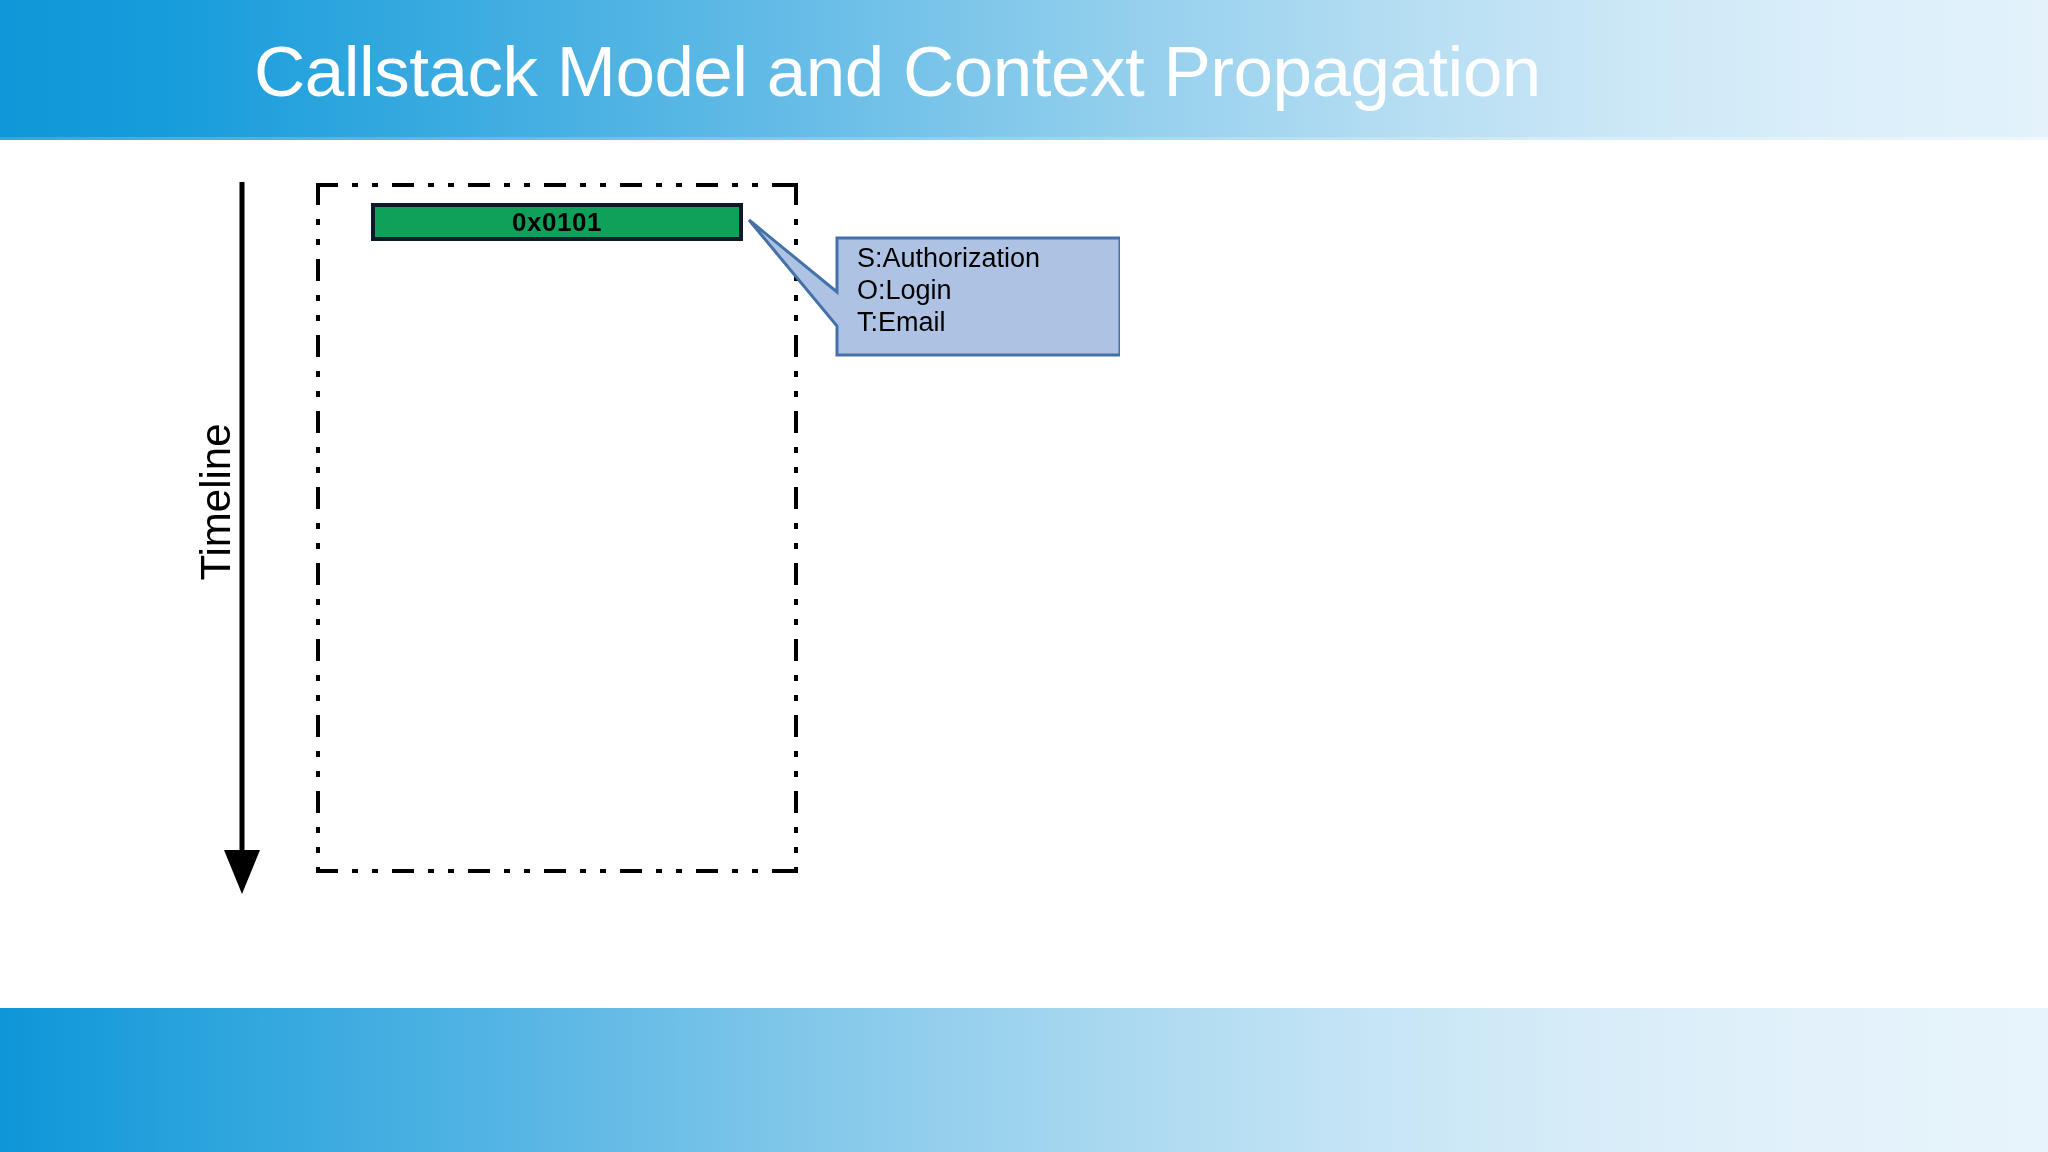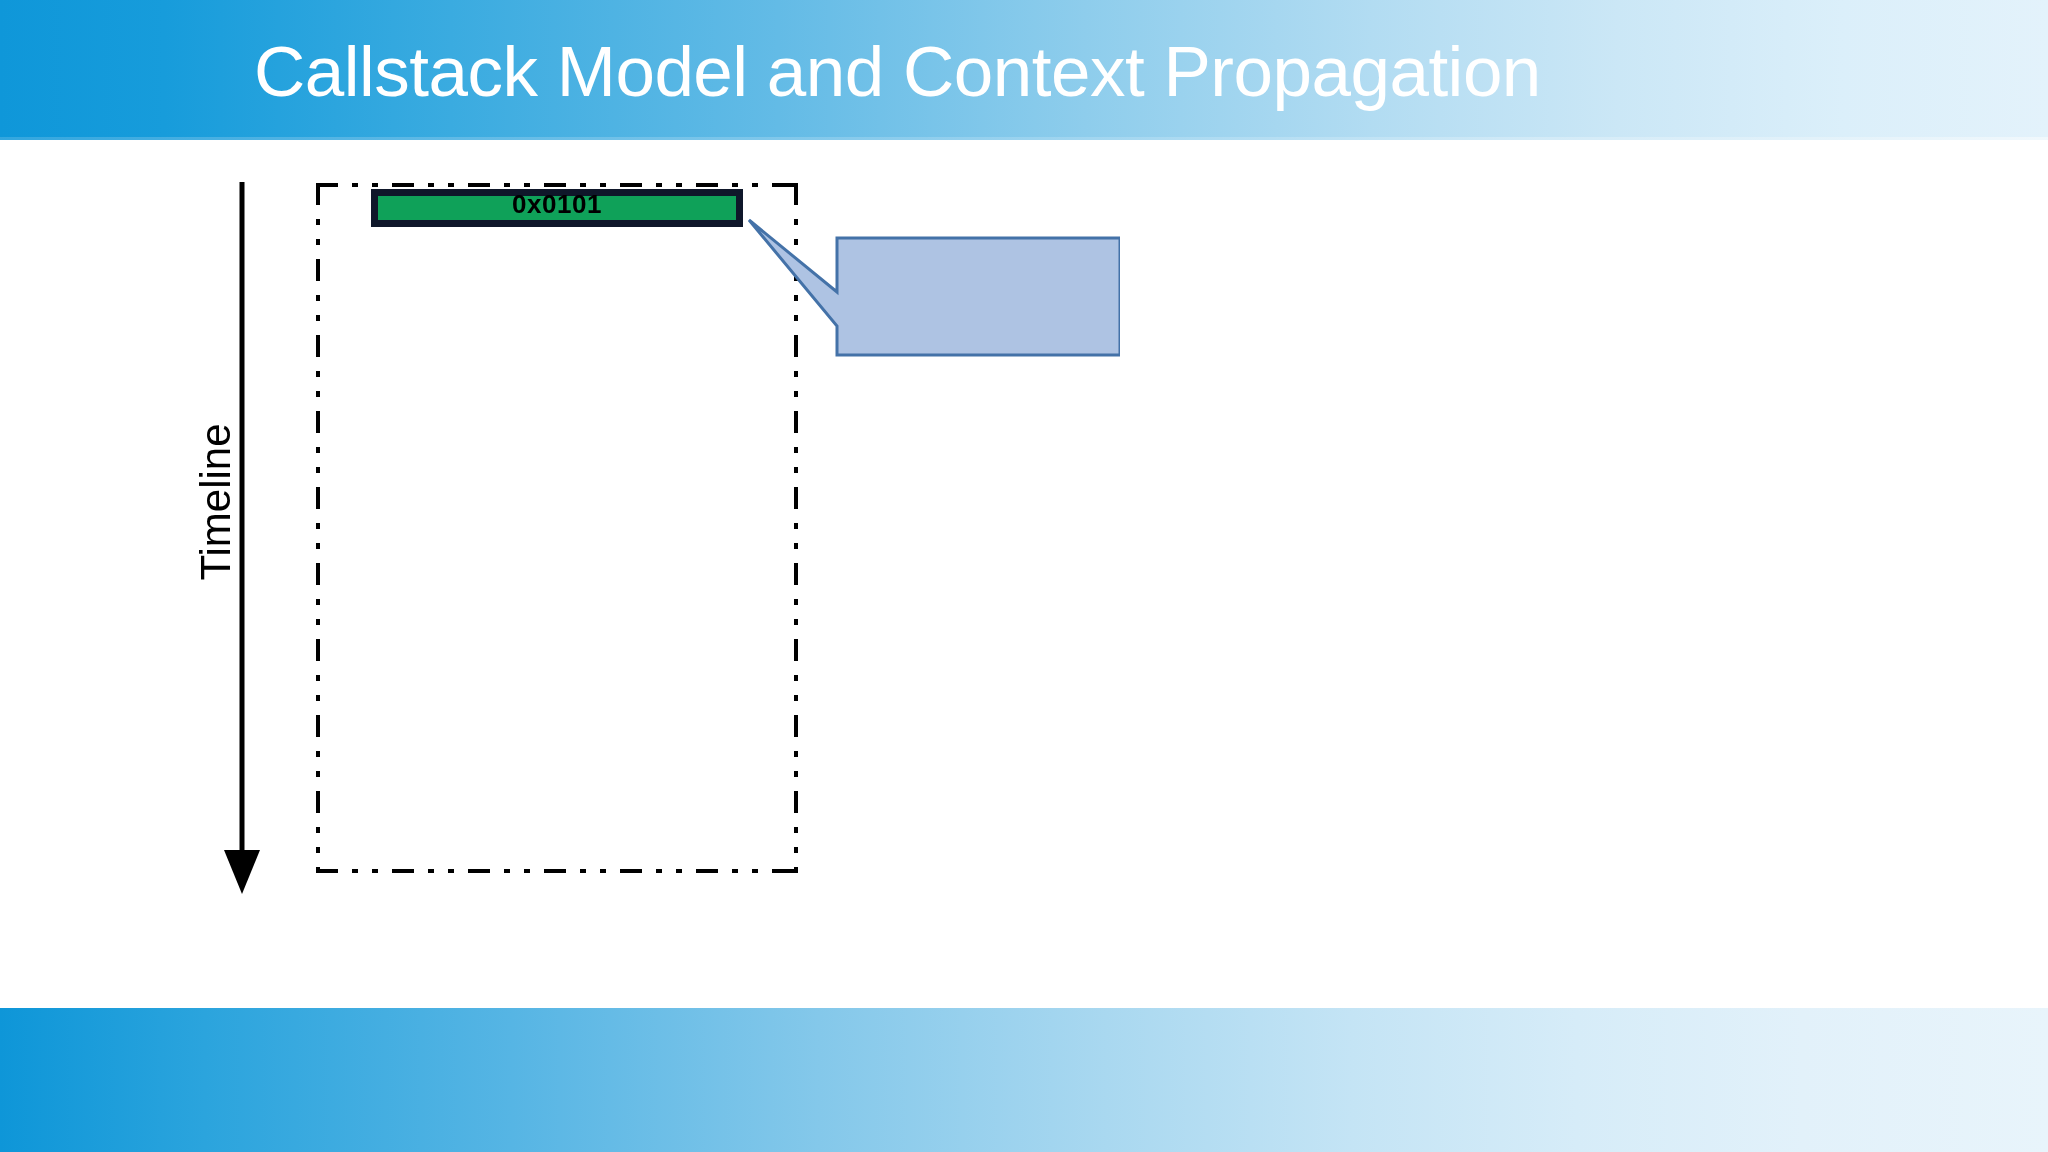--- a/index.html
+++ b/index.html
@@ -148,28 +148,28 @@
         #000 36px, #000 42px,
         transparent 42px, transparent 56px,
         #000 56px, #000 62px,
         transparent 62px, transparent 76px);
   }
 
   
   #frame-bar-0x0101 {
     position: absolute;
     left: 371px;
-    top: 189px;
+    top: 203px;
     width: 372px;
     height: 38px;
     background: #0fa159;
-    border: 7px solid #0f172a;
+    border: 4px solid #0f172a;
     box-sizing: border-box;
     display: flex;
-    align-items: flex-end;
+    align-items: center;
     justify-content: center;
   }
   #frame-bar-0x0101 .bar-label {
     font-size: 26px;
     font-weight: bold;
     color: #000000;
     font-family: "Liberation Sans", sans-serif;
     letter-spacing: .5px;
   }
 
@@ -225,17 +225,22 @@
   </div>
 
   <div id="frame-bar-0x0101">
     <span class="bar-label">0x0101</span>
   </div>
 
   <div id="context-callout">
     <svg class="callout-svg" width="375" height="145" viewBox="0 0 375 145">
       <path d="M 92,24 L 375,24 L 375,141 L 92,141 L 92,112 L 4,6 L 92,78 Z" fill="#aec3e3" stroke="#4472a8" stroke-width="3" stroke-linejoin="miter"></path>
     </svg>
+    <div class="callout-text">
+      <div class="callout-line">S:Authorization</div>
+      <div class="callout-line">O:Login</div>
+      <div class="callout-line">T:Email</div>
+    </div>
   </div>
 
   <div id="footer-band"></div>
 
 </div>
 
 </body></html>

